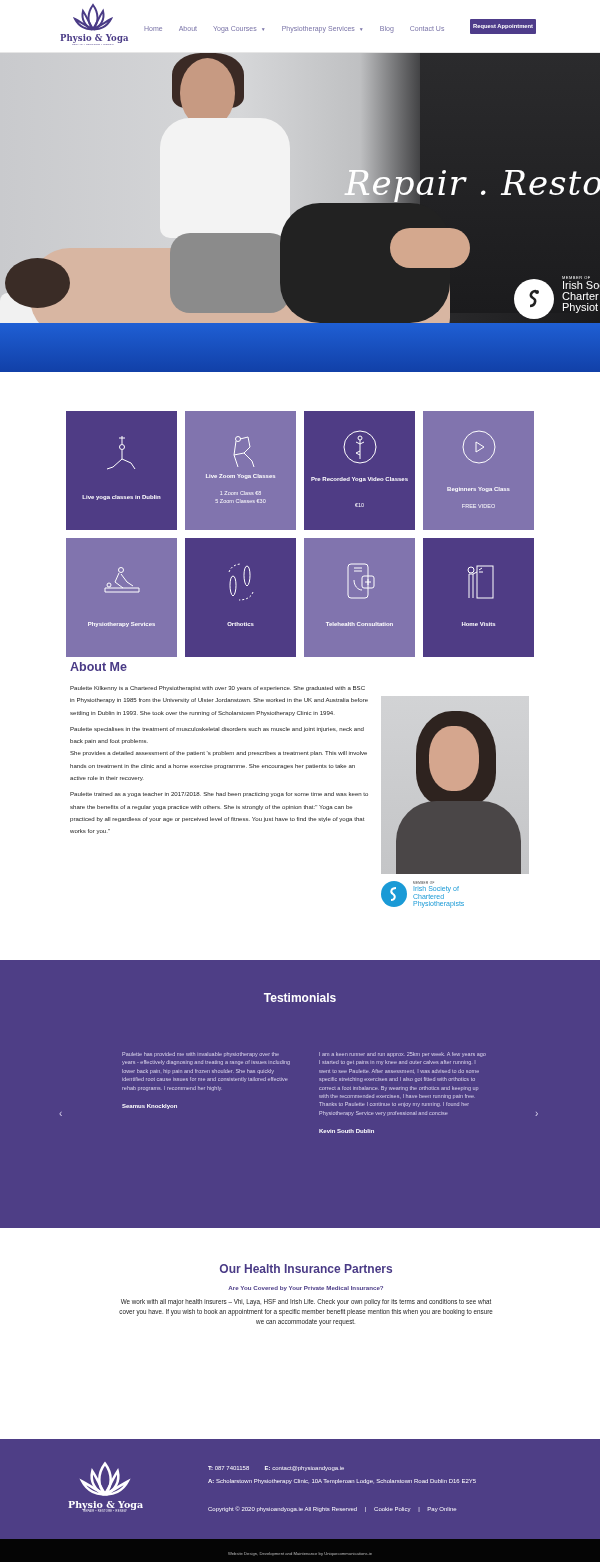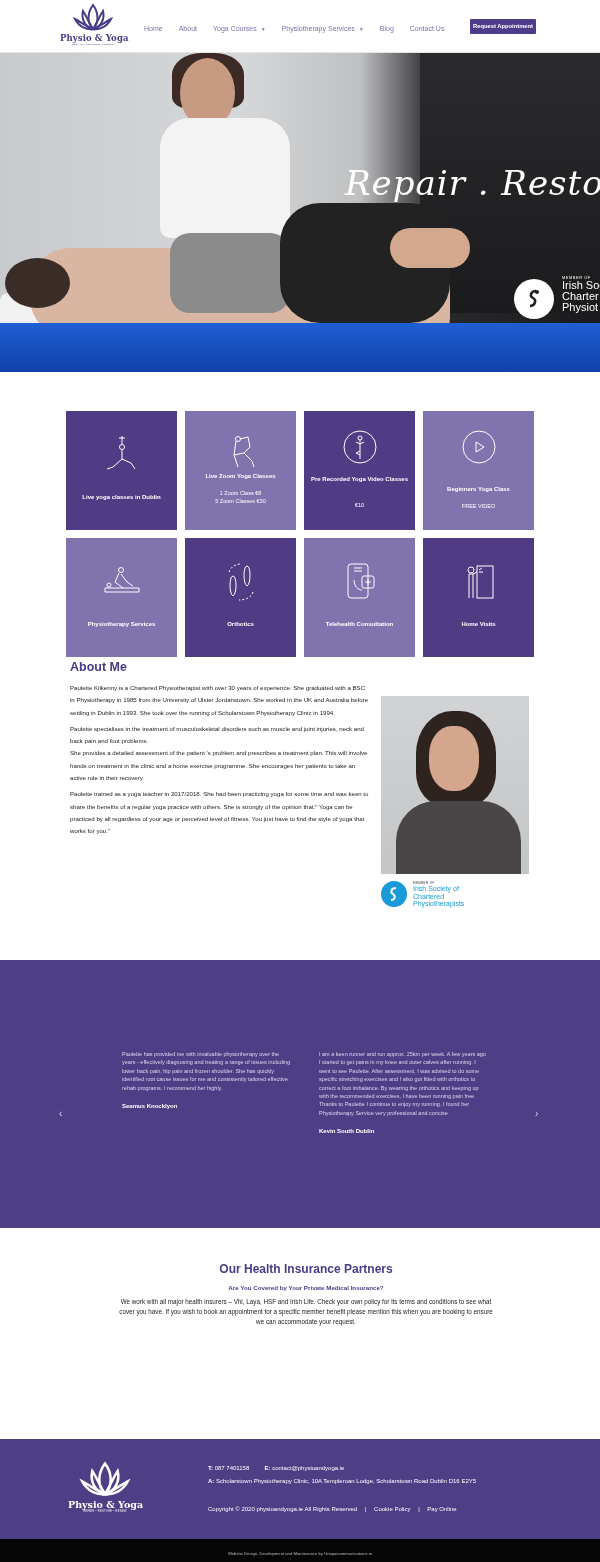--- a/index.html
+++ b/index.html
@@ -253,20 +253,21 @@
   </div>
   <div class="txt">
     <div class="s">MEMBER OF</div>
     <div class="b">Irish Society of</div>
     <div class="b">Chartered</div>
     <div class="b">Physiotherapists</div>
   </div>
 </div>
 
 <div class="testimonials">
+  <h2>Testimonials</h2>
   <div class="arrow" style="left:59px">‹</div>
   <div class="testi" style="left:122px">
     <div>Paulette has provided me with invaluable physiotherapy over the years - effectively diagnosing and treating a range of issues including lower back pain, hip pain and frozen shoulder. She has quickly identified root cause issues for me and consistently tailored effective rehab programs. I recommend her highly.</div>
     <div class="name">Seamus Knocklyon</div>
   </div>
   <div class="testi" style="left:319px; width:168px">
     <div>I am a keen runner and run approx. 25km per week. A few years ago I started to get pains in my knee and outer calves after running. I went to see Paulette. After assessment, I was advised to do some specific stretching exercises and I also got fitted with orthotics to correct a foot imbalance. By wearing the orthotics and keeping up with the recommended exercises, I have been running pain free. Thanks to Paulette I continue to enjoy my running. I found her Physiotherapy Service very professional and concise</div>
     <div class="name">Kevin South Dublin</div>
   </div>
   <div class="arrow" style="left:535px">›</div>

